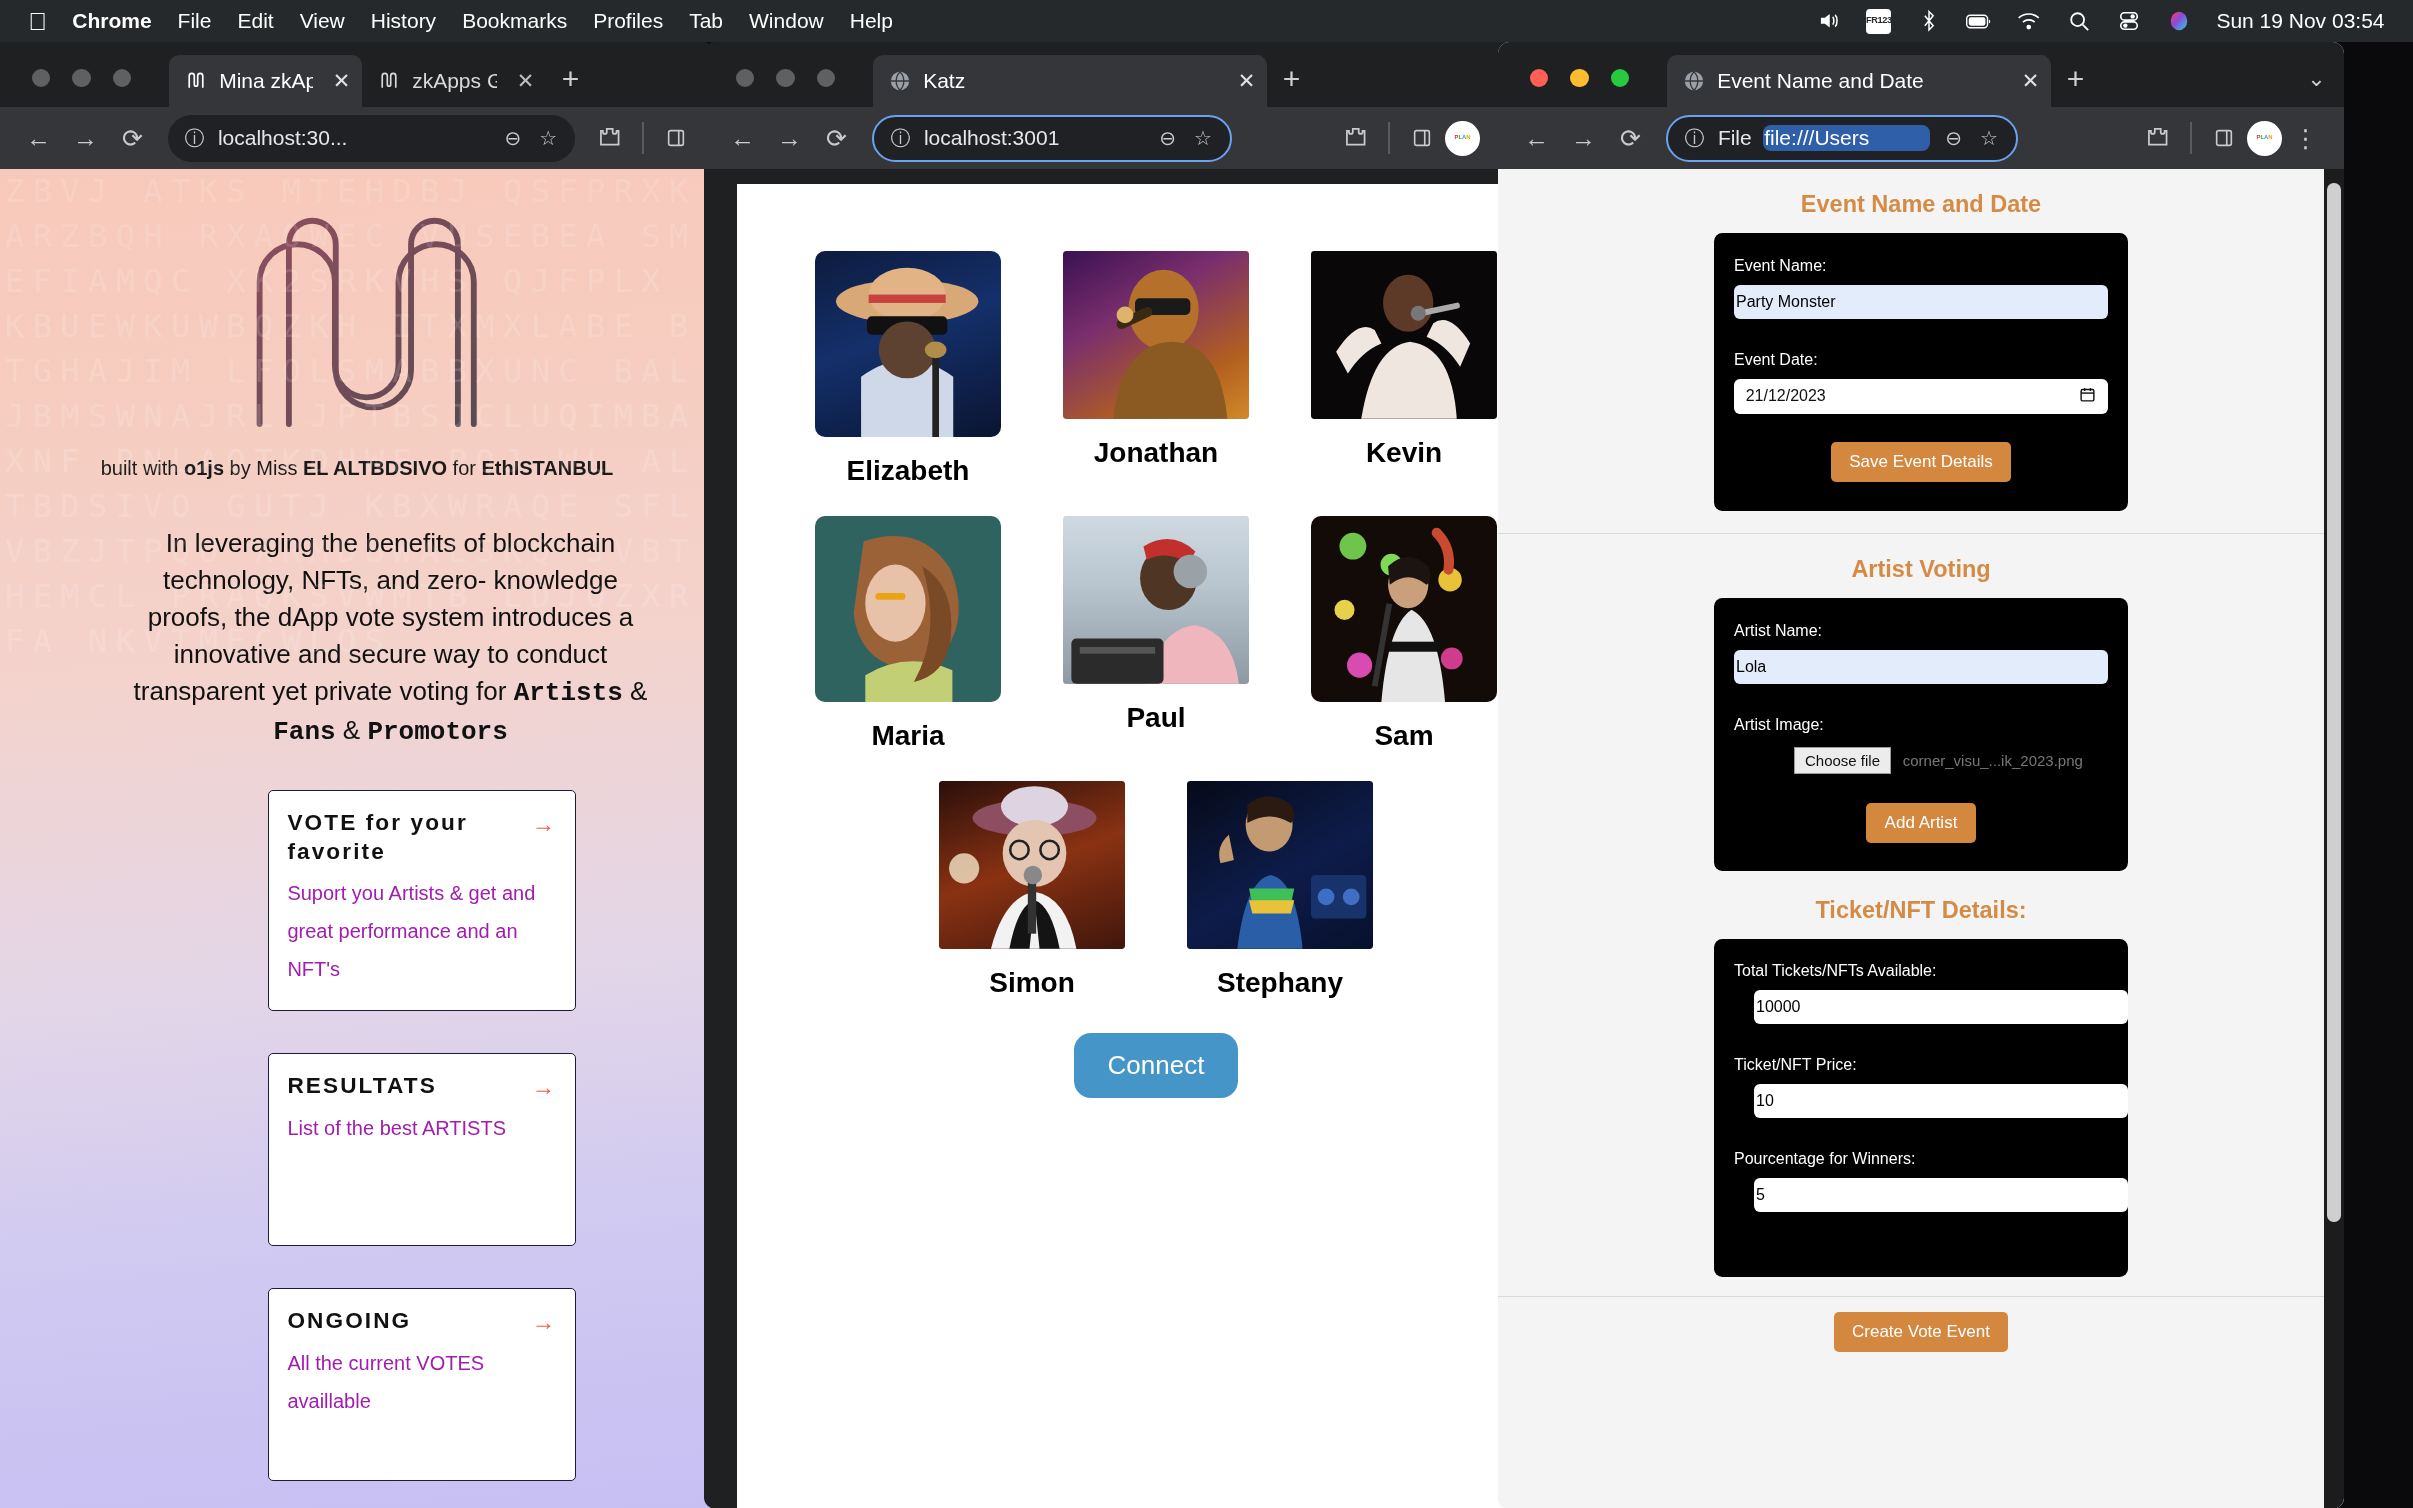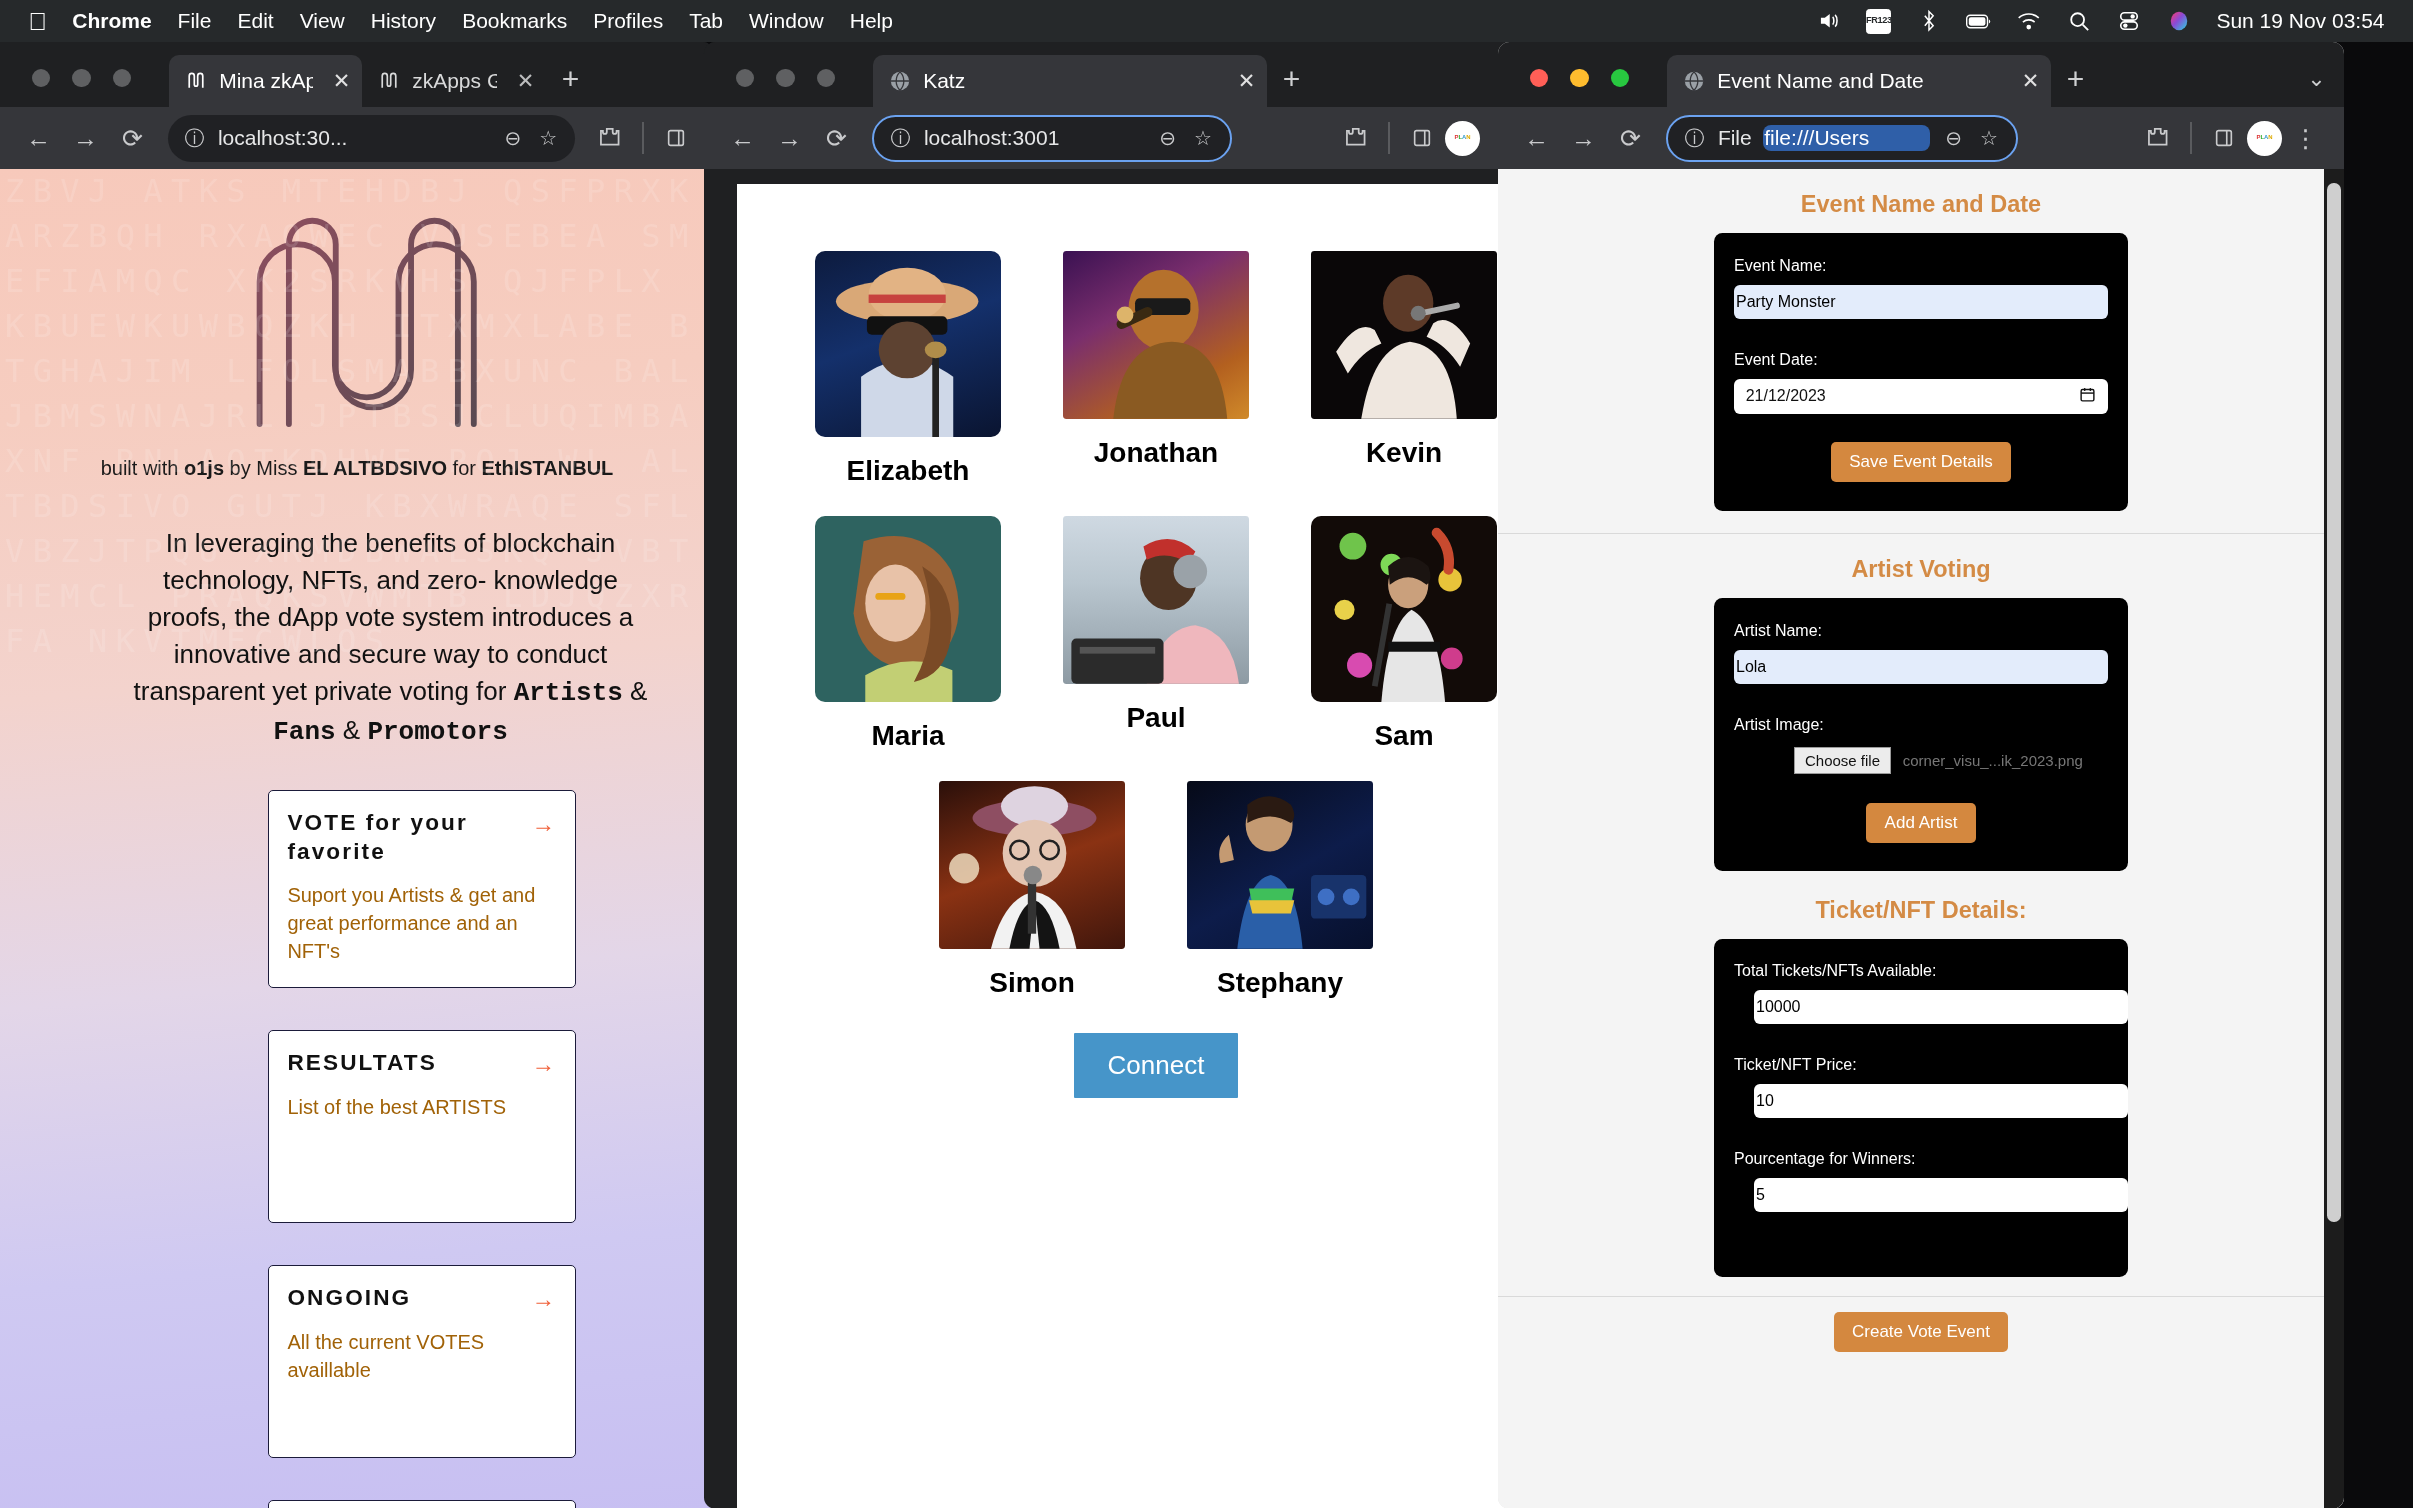--- a/index.html
+++ b/index.html
@@ -66,35 +66,35 @@
   .builtwith b { font-weight:bold; }
   .intro { text-align:center; font-size:26px; line-height:37px; color:#111; margin:45px 0 0 0;
            padding:0 59px 0 126px; }
   .intro b { font-weight:bold;font-family:Liberation Mono, monospace; }
   .cardwrap { margin:39px 0 0 268px; position:relative; }
   .card { position:relative; width:308px; background:#fff; border:1.7px solid #1b1b3a; border-radius:5px;
           padding:18.4px 18.4px 22px 18.4px; margin-bottom:42px; }
   .card:after { content:""; position:absolute; left:8.4px; top:8.4px; width:308px; height:100%;
                 border:1.7px solid #1b1b3a; border-radius:5px; z-index:-1; }
   .card h3 { font-size:22.6px; letter-spacing:2.1px; font-weight:bold; color:#111; line-height:28.5px; }
-  .card p { font-size:20px; line-height:28px; color:#a16207; margin-top:15px; }
+  .card p { font-size:20px; line-height:38px; color:#a21caf; margin-top:8px; }
   .card .arrow { position:absolute; right:20px; top:20px; color:#f0603a; font-size:23.5px; }
   .card.tall { min-height:193px; }
 
   
   #win2 { left:704px; top:42px; width:838px; height:1467px; background:#1f2022; }
   #win2 .page { position:absolute; left:0; top:142px; width:838px; height:1339px; background:#fff; overflow:hidden;margin-left:33px; }
   .artistgrid { padding-top:67px; }
   .arow { display:flex; justify-content:center; gap:62px; margin-bottom:18.4px; }
   .acell { width:186px; display:flex; flex-direction:column; align-items:center; }
   .aimg { width:186px; height:186px; border-radius:10px; background:#222; overflow:hidden; position:relative; }
   .aimg.sq { width:186px; height:168px; border-radius:3.4px; }
   .aname { margin-top:18.4px; font-size:28px; font-weight:bold; color:#000; }
   .connectbtn { margin:34px auto 0; display:block; background:#4695c9; color:#fff; border:none;
-                border-radius:1px; font-size:26px; padding:17px 34px; font-family:inherit; }
+                border-radius:17px; font-size:26px; padding:17px 34px; font-family:inherit; }
 
   
   #win3 { left:1498px; top:42px; width:846px; height:1467px; background:#e5e5e5; }
   #win3 .page { position:absolute; left:0; top:127px; width:846px; height:1339px; background:#f4f4f4; overflow:hidden; }
   .fsection { padding:0 216px; }
   .fsection h2 { text-align:center; color:#d48b45; font-size:23.5px; font-weight:bold; padding:22px 0 15px; }
   .fbox { background:#000; border-radius:8.4px; padding:23.5px 20px 28.5px; }
   .flabel { color:#fff; font-size:16px; margin-bottom:10px; }
   .finput { width:100%; height:34px; border-radius:5.9px; border:none; font-size:16px;
             padding:0 2px; font-family:inherit; color:#000; }

